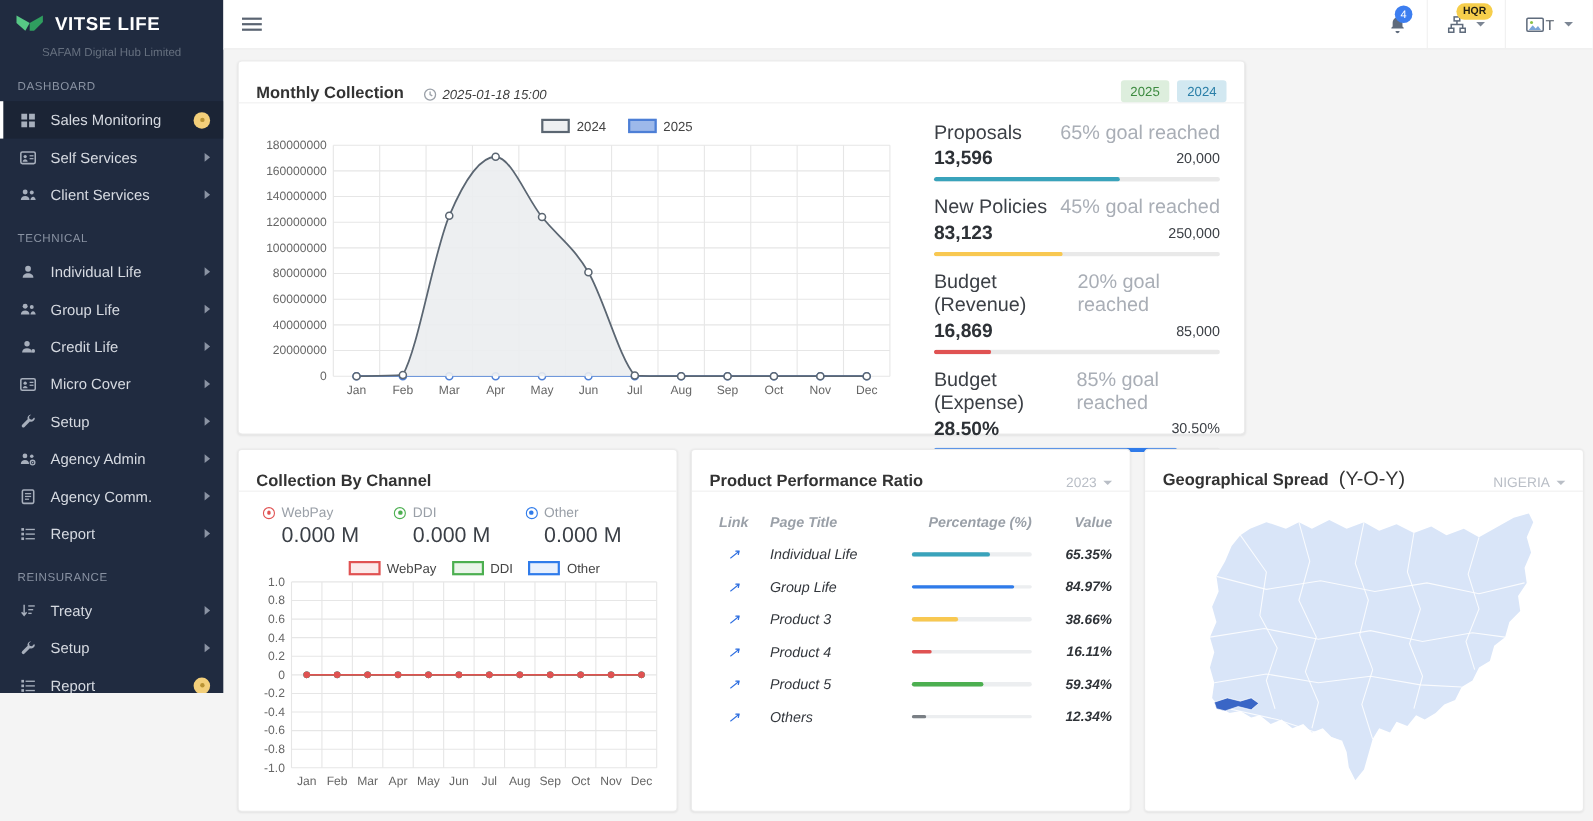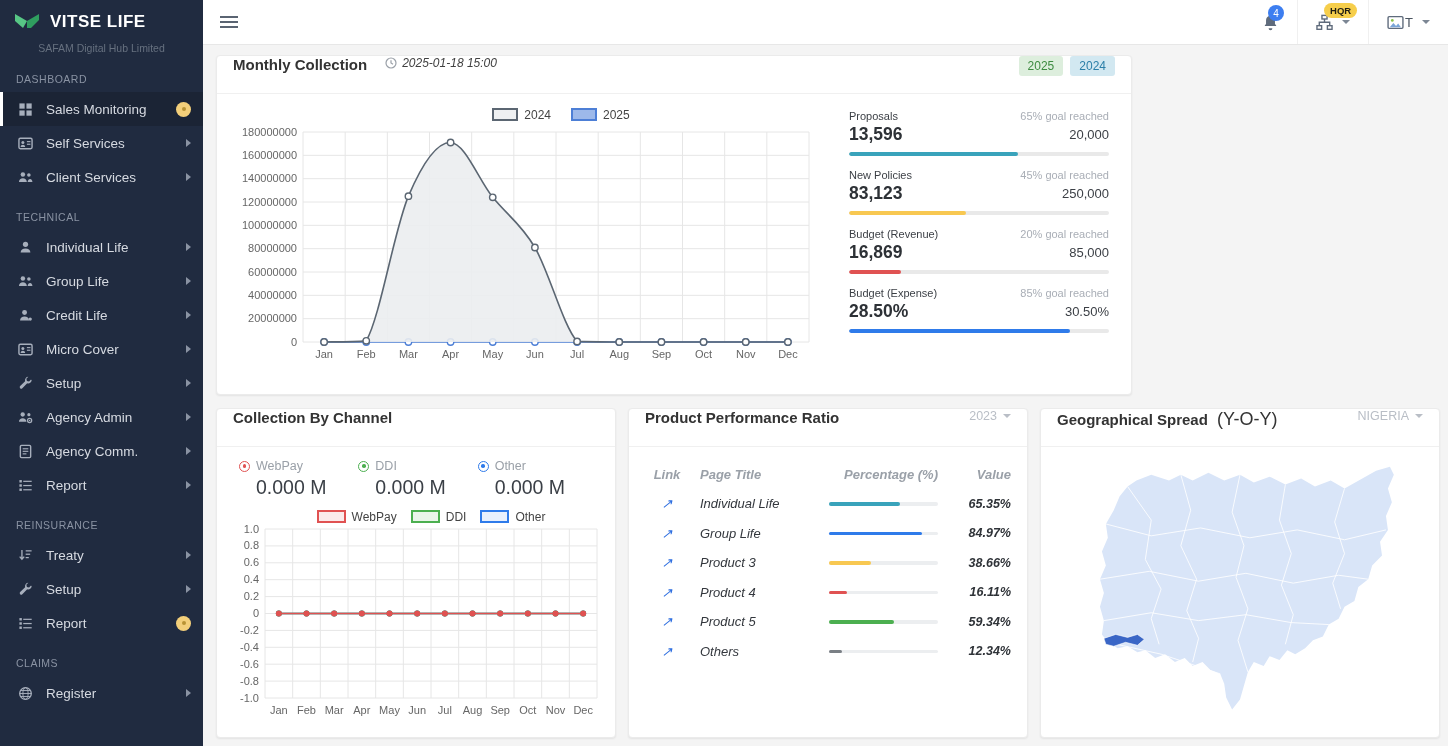--- a/index.html
+++ b/index.html
@@ -1,20 +1,20 @@
 <!DOCTYPE html>
 <html><head>
 <meta charset="utf-8">
 <style>
   * { box-sizing: border-box; margin: 0; padding: 0; }
   html,body { width:1448px; height:746px; overflow:hidden; }
   body { font-family:"Liberation Sans", sans-serif; background:#f4f4f4; display:flex; color:#333; }
 
   
-  .sidebar { width:203px; flex:0 0 203px; background:#202b40; height:746px; overflow:hidden; }
+  .sidebar { width:203px; flex:0 0 203px; background:#202b40; height:630px; overflow:hidden; }
   .brand { display:flex; align-items:center; gap:10px; padding:12px 14px 2px 14px; }
   .brand-name { color:#fff; font-size:17px; font-weight:bold; letter-spacing:.5px; }
   .brand-sub { color:#66707f; font-size:10.5px; text-align:center; padding:8px 4px 2px 4px; }
   .side-section-label { color:#8a93a3; font-size:10.5px; letter-spacing:.5px; padding:17px 16px 7px 16px; }
   .side-item { height:34px; display:flex; align-items:center; gap:13px; padding:0 12px 0 18px; color:#d6dae1; font-size:13.5px; cursor:pointer; position:relative; }
   .side-item .icn { width:15px; height:15px; color:#a7afbc; flex:0 0 15px; }
   .side-item.active { background:#1b2435; }
   .side-item.active::before { content:""; position:absolute; left:0; top:0; bottom:0; width:3px; background:#fff; }
   .side-chevron { margin-left:auto; width:0; height:0; border-left:5px solid #8a93a3; border-top:4px solid transparent; border-bottom:4px solid transparent; }
   .side-badge { margin-left:auto; width:15px; height:15px; border-radius:50%; background:#f3cf7a; display:flex; align-items:center; justify-content:center; }
@@ -30,41 +30,41 @@
   .top-group + .top-group { border-left:1px solid #f0f0f0; }
   .top-group .icn { width:17px; height:17px; color:#5f6b7c; }
   .num-badge { position:absolute; top:5px; left:24px; min-width:16px; height:16px; border-radius:8px; background:#3d7ef0; color:#fff; font-size:10px; display:flex; align-items:center; justify-content:center; padding:0 4px; }
   .hqr-badge { position:absolute; top:3px; left:26px; background:#f6ce4b; color:#201d12; font-size:9.5px; font-weight:bold; border-radius:8px; padding:2px 6px; }
   .caret { width:0; height:0; border-top:4px solid #7c8694; border-left:4px solid transparent; border-right:4px solid transparent; margin-left:9px; }
   .avatar-txt { font-size:13px; color:#4a5460; margin-left:1px; }
 
   
   .content { flex:1; padding:10px 8px 0 13px; display:flex; flex-direction:column; gap:13px; overflow:hidden; }
   .card { background:#fff; border:1px solid #ebebeb; border-radius:4px; box-shadow:0 1px 2px rgba(0,0,0,.07); display:flex; flex-direction:column; }
-  .card-header { height:38px; flex:0 0 38px; display:flex; align-items:flex-start; padding:0 16px; border-bottom:1px solid #f0f0f0; }
+  .card-header { height:38px; flex:0 0 38px; display:flex; align-items:flex-end; padding:0 16px; border-bottom:1px solid #f0f0f0; }
   .card-title { font-size:15px; font-weight:bold; color:#333; }
   .card-title small { font-size:18px; font-weight:normal; color:#333; }
   .hdr-right { margin-left:auto; display:flex; align-items:center; color:#b9bec6; font-size:12.5px; cursor:pointer; }
   .hdr-right .caret { border-top-color:#b9bec6; margin-left:6px; }
 
   .row1 { display:flex; gap:15px; height:340px; flex:0 0 340px; }
   .row2 { display:flex; gap:12px; height:330px; flex:0 0 330px; }
 
   
   .mc-card { width:916px; flex:0 0 916px; }
   .timestamp { display:flex; align-items:center; gap:5px; margin-left:18px; color:#404040; font-size:12px; font-style:italic; }
   .timestamp .icn { width:12px; height:12px; color:#9aa0a8; }
   .year-badge { font-size:12px; padding:3px 9px; border-radius:3px; margin-left:7px; cursor:pointer; }
   .mc-body { flex:1; display:flex; padding:6px 6px 0 10px; }
   .mc-chart-col { width:608px; flex:0 0 608px; display:flex; flex-direction:column; }
   .chart-legend { display:flex; justify-content:center; gap:20px; align-items:center; font-size:12px; color:#444; padding:8px 0 2px 60px; }
   .chart-legend .sw { display:inline-block; width:26px; height:13px; border-width:2px; border-style:solid; margin-right:6px; vertical-align:-2px; }
   .goals { flex:1; padding:10px 16px 0 14px; }
   .goal { margin-bottom:13px; }
-  .goal-top { display:flex; justify-content:space-between; font-size:11px; color:#3b3f45; }
+  .goal-top { display:flex; justify-content:space-between; font-size:18px; color:#3b3f45; }
   .goal-top .goal-status { color:#a9aeb6; }
   .goal-mid { display:flex; justify-content:space-between; align-items:center; margin:2px 0 7px 0; }
   .goal-value { font-size:17.5px; font-weight:bold; color:#2d3136; }
   .goal-target { font-size:13px; color:#3b3f45; }
   .goal-track { height:4px; border-radius:2px; background:#e9e9e9; overflow:hidden; }
   .goal-fill { height:100%; border-radius:2px; }
 
   
   .bd-card { flex:1; }
   .bd-box { height:207px; border-bottom:1px solid #e9e9e9; }

